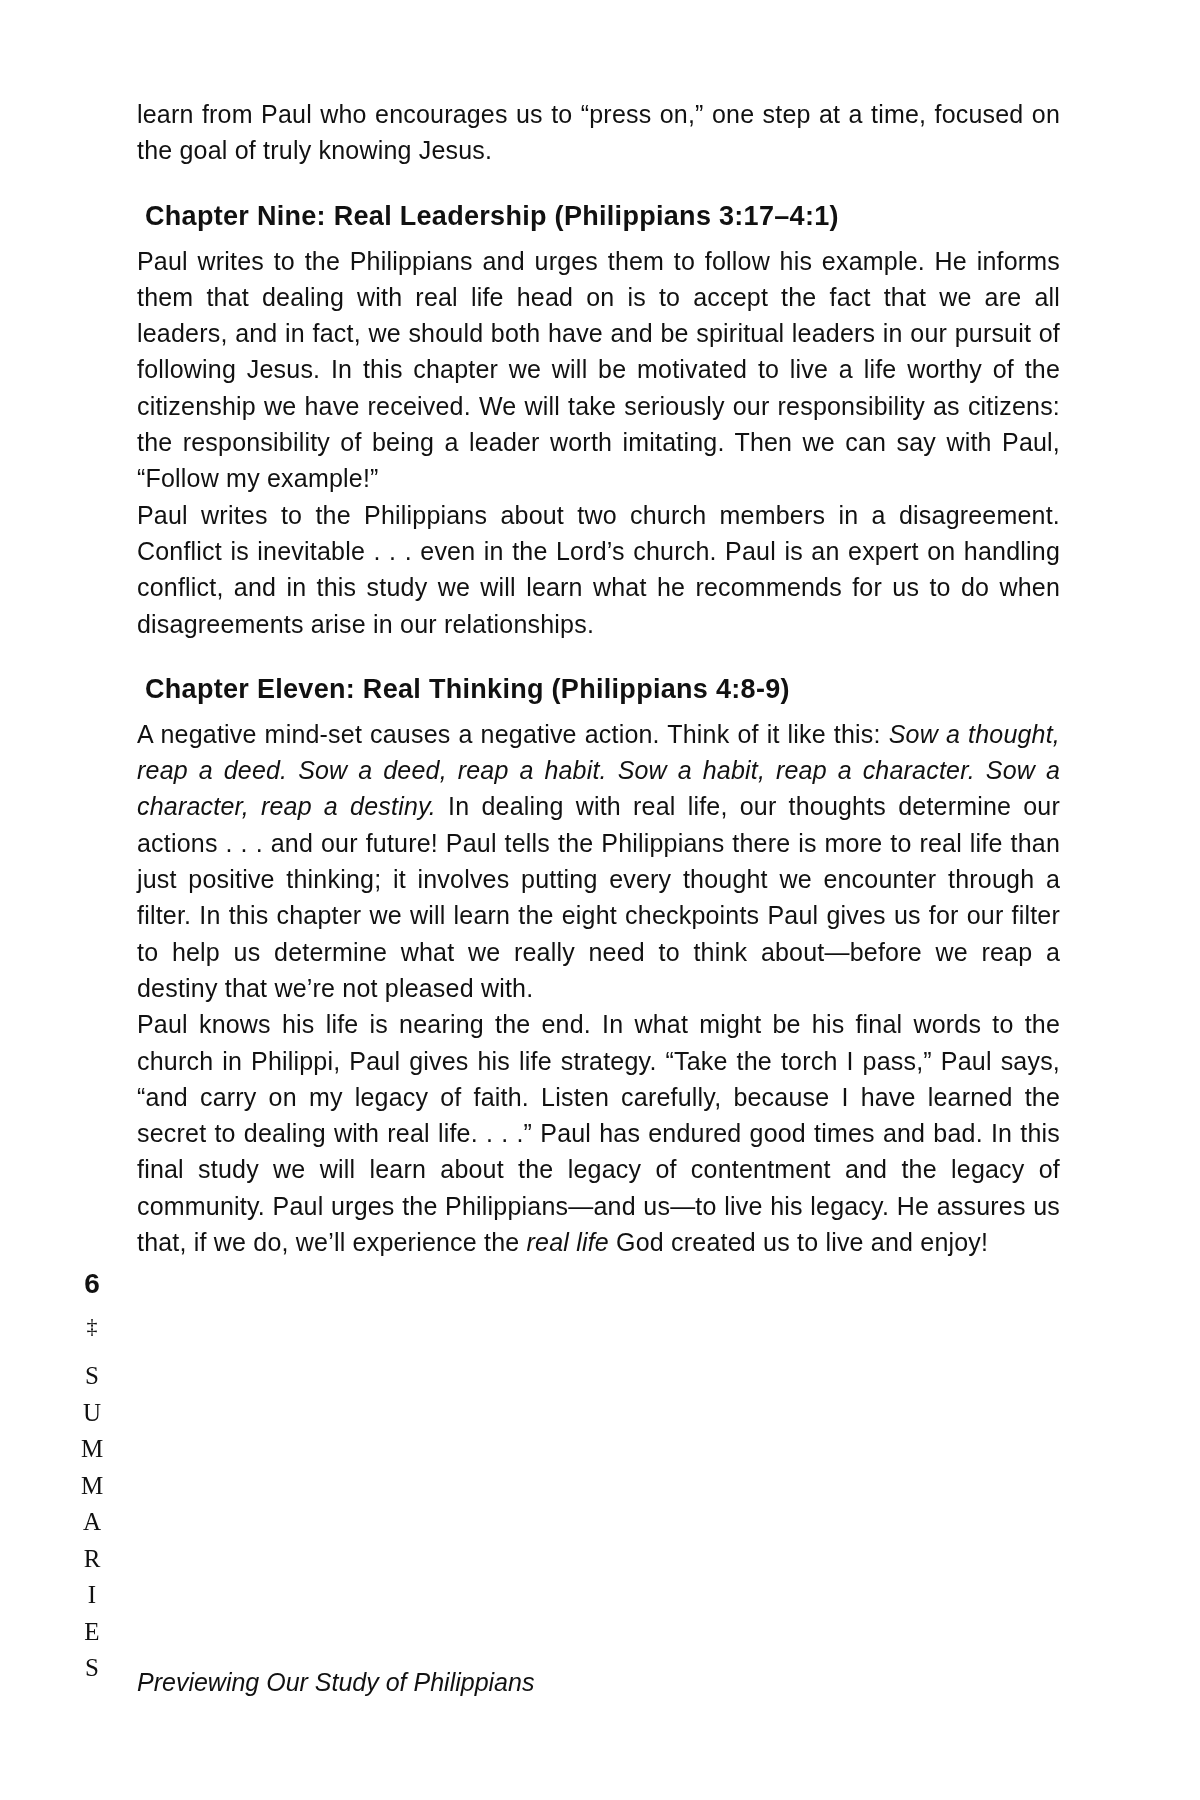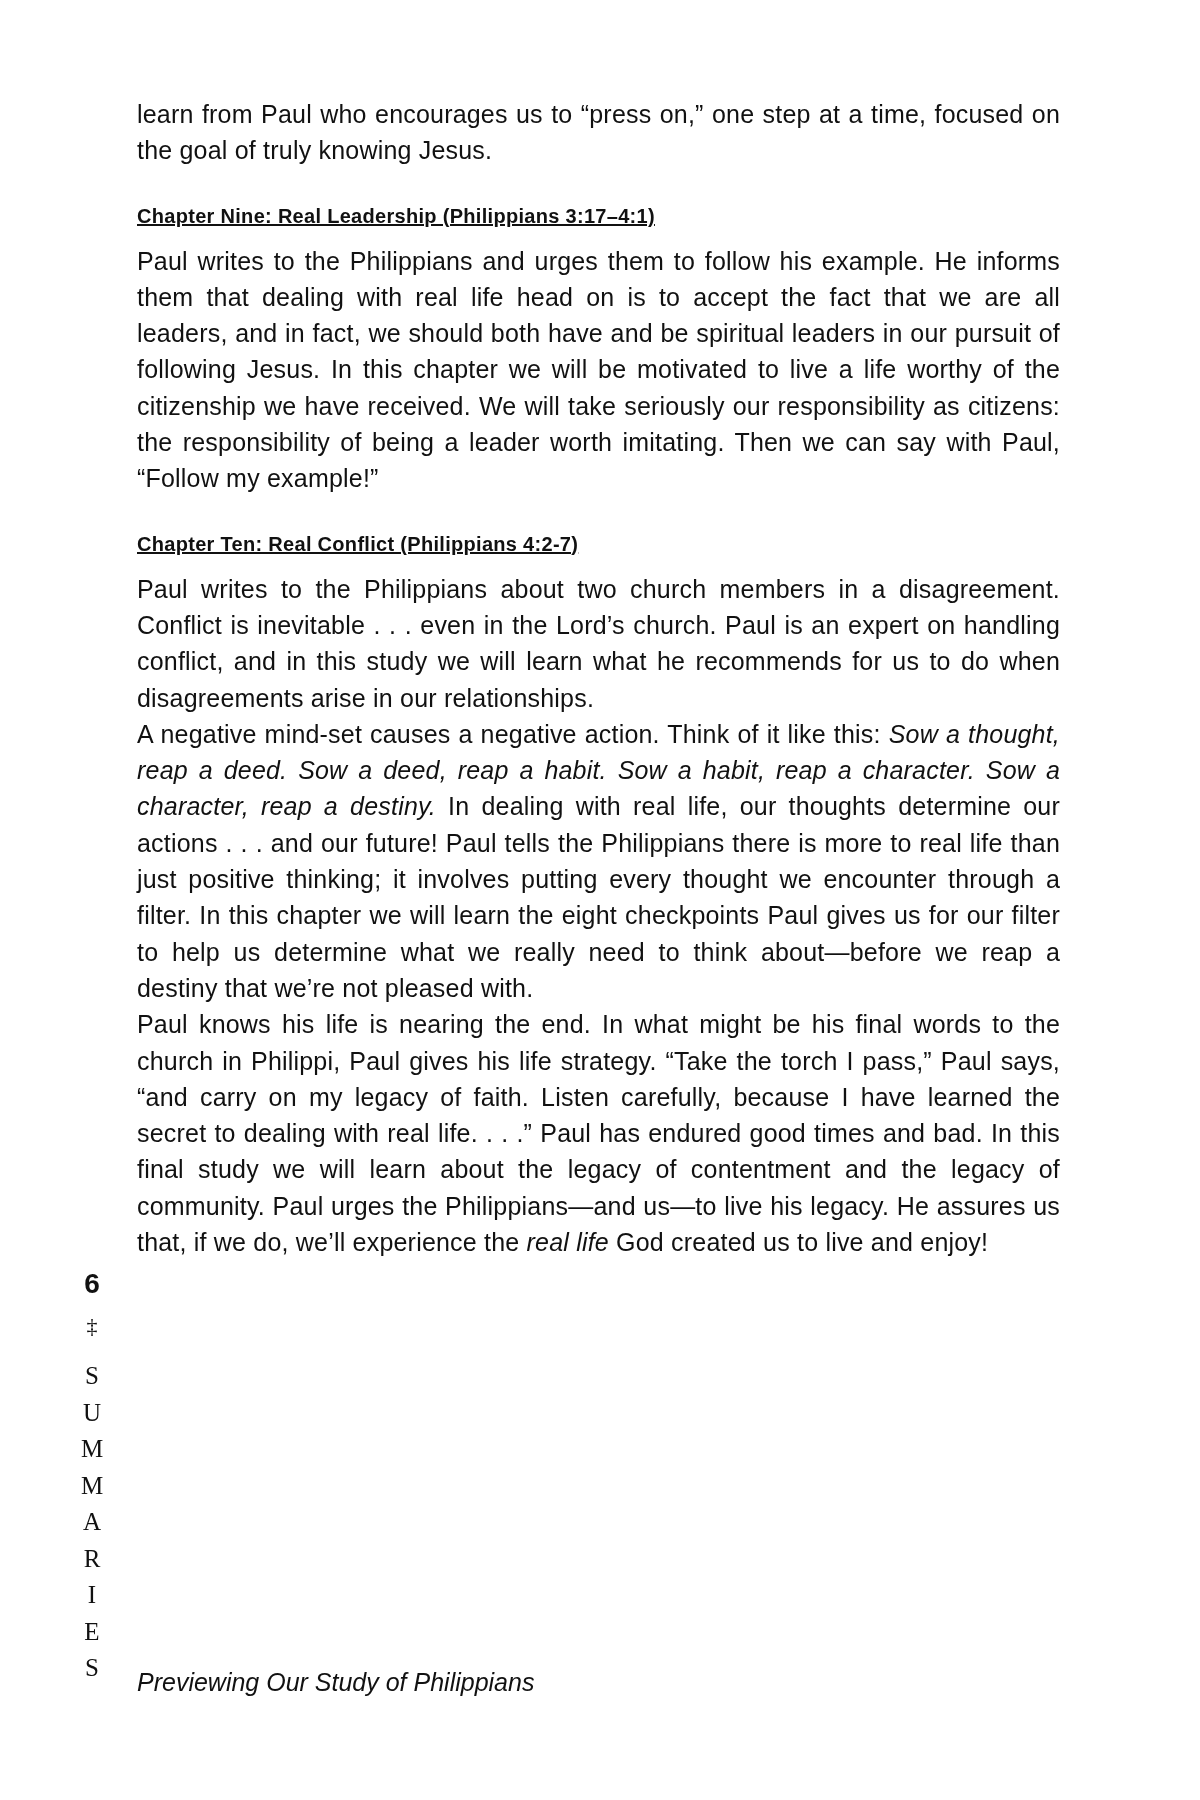--- a/index.html
+++ b/index.html
@@ -31,26 +31,25 @@
   .para {
     font-size: 25px;
     line-height: 36.3px;
     text-align: justify;
     letter-spacing: 0.2px;
     margin: 0;
     hyphens: manual;
   }
   .para .it { font-style: italic; }
   .heading {
-    font-size: 20px;
+    font-size: 27px;
     font-weight: bold;
     line-height: 36px;
-    margin: 29px 0 9px 0;
+    margin: 29px 0 9px 8px;
     letter-spacing: 0.3px;
-    text-decoration: underline;
   }
   .section { margin: 0; }
 
   
   .side {
     position: absolute;
     left: 72px;
     top: 1266px;
     width: 40px;
     text-align: center;
@@ -94,25 +93,25 @@
   <div class="column">
 
     <p class="para">learn from Paul who encourages us to “press on,” one step at a time, focused on the goal of truly knowing Jesus.</p>
 
     <div class="section">
       <div class="heading">Chapter Nine: Real Leadership (Philippians 3:17–4:1)</div>
       <p class="para">Paul writes to the Philippians and urges them to follow his example. He informs them that dealing with real life head on is to accept the fact that we are all leaders, and in fact, we should both have and be spiri­tual leaders in our pursuit of following Jesus. In this chapter we will be motivated to live a life worthy of the citizenship we have received. We will take seriously our responsibility as citizens: the responsibility of being a leader worth imitating. Then we can say with Paul, “Follow my example!”</p>
     </div>
 
     <div class="section">
-      <div class="heading">Chapter Ten: Real Conflict (Philippians 4:2-7)</div>
       <p class="para">Paul writes to the Philippians about two church members in a dis­agreement. Conflict is inevitable . . . even in the Lord’s church. Paul is an expert on handling conflict, and in this study we will learn what he recommends for us to do when disagreements arise in our relation­ships.</p>
     </div>
 
     <div class="section">
+      <div class="heading">Chapter Eleven: Real Thinking (Philippians 4:8-9)</div>
       <p class="para"><span>A negative mind-set causes a negative action. Think of it like this: </span><span class="it">Sow a thought, reap a deed. Sow a deed, reap a habit. Sow a habit, reap a char­acter. Sow a character, reap a destiny.</span><span> In dealing with real life, our thoughts determine our actions . . . and our future! Paul tells the Philippians there is more to real life than just positive thinking; it involves putting every thought we encounter through a filter. In this chapter we will learn the eight checkpoints Paul gives us for our filter to help us determine what we really need to think about—before we reap a destiny that we’re not pleased with.</span></p>
     </div>
 
     <div class="section">
       <p class="para"><span>Paul knows his life is nearing the end. In what might be his final words to the church in Philippi, Paul gives his life strategy. “Take the torch I pass,” Paul says, “and carry on my legacy of faith. Listen carefully, because I have learned the secret to dealing with real life. . . .” Paul has endured good times and bad. In this final study we will learn about the legacy of contentment and the legacy of community. Paul urges the Philippians—and us—to live his legacy. He assures us that, if we do, we’ll experience the </span><span class="it">real life</span><span> God created us to live and enjoy!</span></p>
     </div>
 
   </div>
 
   <div class="side">

